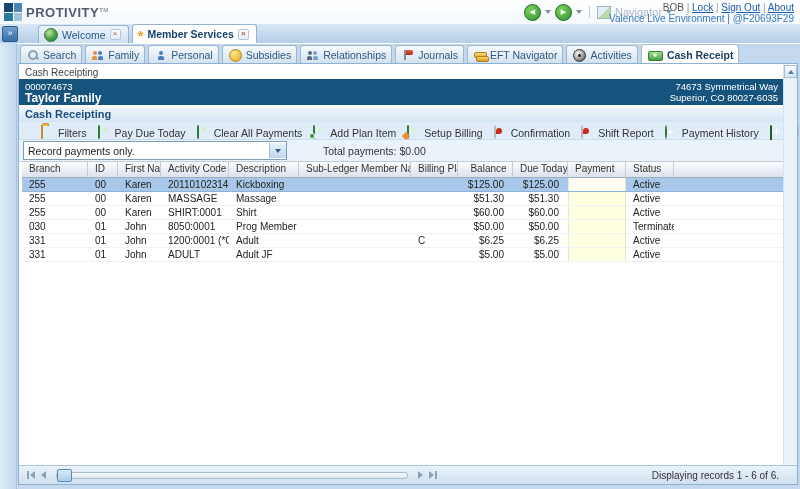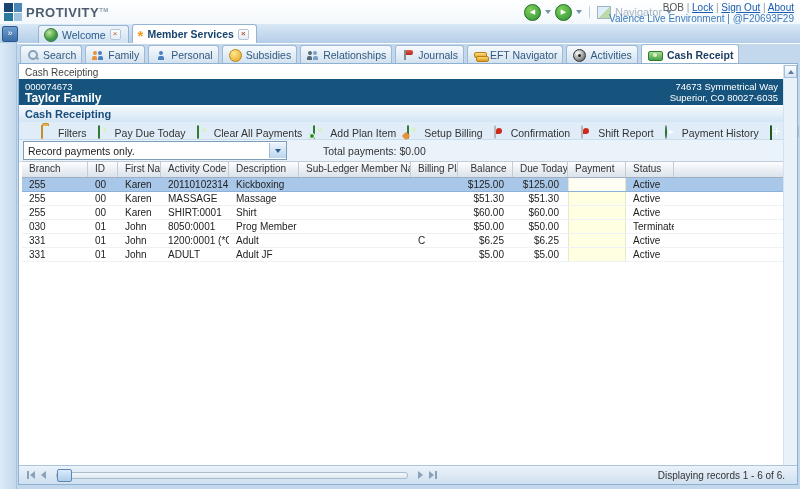--- a/index.html
+++ b/index.html
@@ -111,21 +111,21 @@
   .up{width:0;height:0;border-left:3px solid transparent;border-right:3px solid transparent;border-bottom:4px solid #5a7ca0;}
   
   .pfooter{position:absolute;left:0;right:0;bottom:0;height:18px;background:linear-gradient(#eaf2fa,#cfe0ef);border-top:1px solid #aac4dc;display:flex;align-items:center;font-size:10px;color:#333;}
   .pgctl{display:flex;align-items:center;gap:6px;margin-left:8px;}
   .arrow{width:0;height:0;border-top:4px solid transparent;border-bottom:4px solid transparent;}
   .arrow.left{border-right:5px solid #8aa2b8;} .arrow.right{border-left:5px solid #8aa2b8;}
   .bar{width:2px;height:8px;background:#8aa2b8;}
   .pgbtn{display:flex;align-items:center;gap:1px;}
   .slidertrack{width:350px;height:5px;border:1px solid #a8bccd;border-radius:3px;background:linear-gradient(#f4f8fb,#dde8f1);position:relative;margin:0 4px;}
   .sliderthumb{position:absolute;left:0;top:-4px;width:13px;height:11px;border:1px solid #5d88b5;border-radius:2px;background:linear-gradient(#dcebfa,#aecdea);}
-  .records{margin-left:auto;margin-right:12px;}
+  .records{margin-left:auto;margin-right:18px;}
   .belowpanel{position:absolute;left:18px;right:0;bottom:0;height:4px;background:#c3d8ec;}
 </style>
 </head>
 <body>
 
 <div class="app">
 
   <div class="topbar">
     <div class="logo">
       <span class="lg1"></span>

